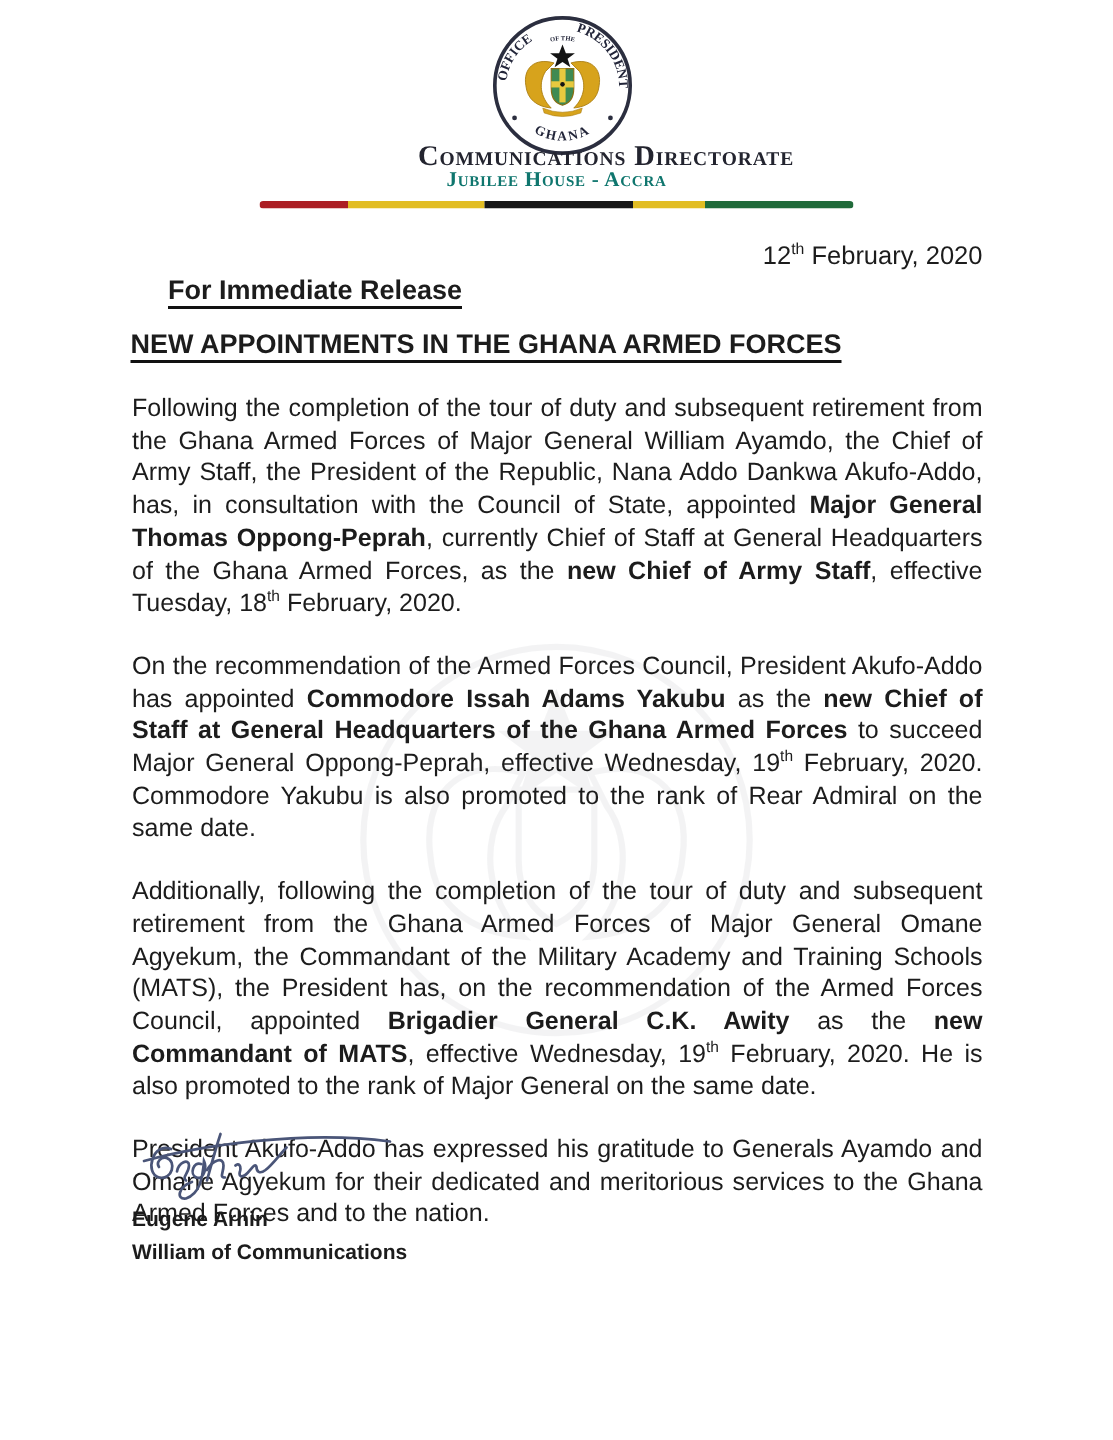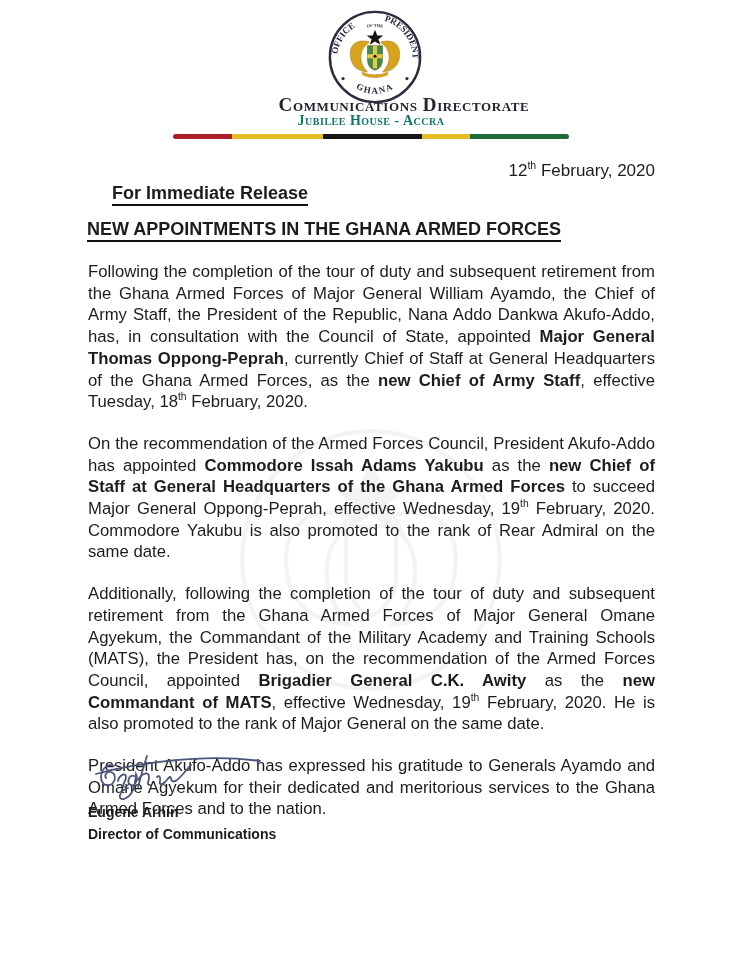--- a/index.html
+++ b/index.html
@@ -136,16 +136,16 @@
       <path d="M 28,37 C 29,31 36,28 36,33 C 36,38 31,41 34,43"></path>
       <path d="M 44,32 C 39,30 36,39 41,41 C 46,43 48,34 46,30 C 45,42 43,52 34,55 C 27,56 29,47 38,44"></path>
       <path d="M 57,12 C 53,24 50,36 48,43"></path>
       <path d="M 48,36 C 52,29 59,27 59,33 C 59,38 56,41 60,41"></path>
       <path d="M 67,33 C 69,31 71,33 70,37 C 69,40 71,42 75,38 C 78,35 80,31 81,34 C 81,37 83,39 87,36 C 92,32 97,25 101,21"></path>
     </g>
   </svg>
 
   <div class="signatory">
     <div>Eugene Arhin</div>
-    <div>Director of Communications</div>
+    <div>William of Communications</div>
   </div>
 
 </div>
 
 </body></html>

